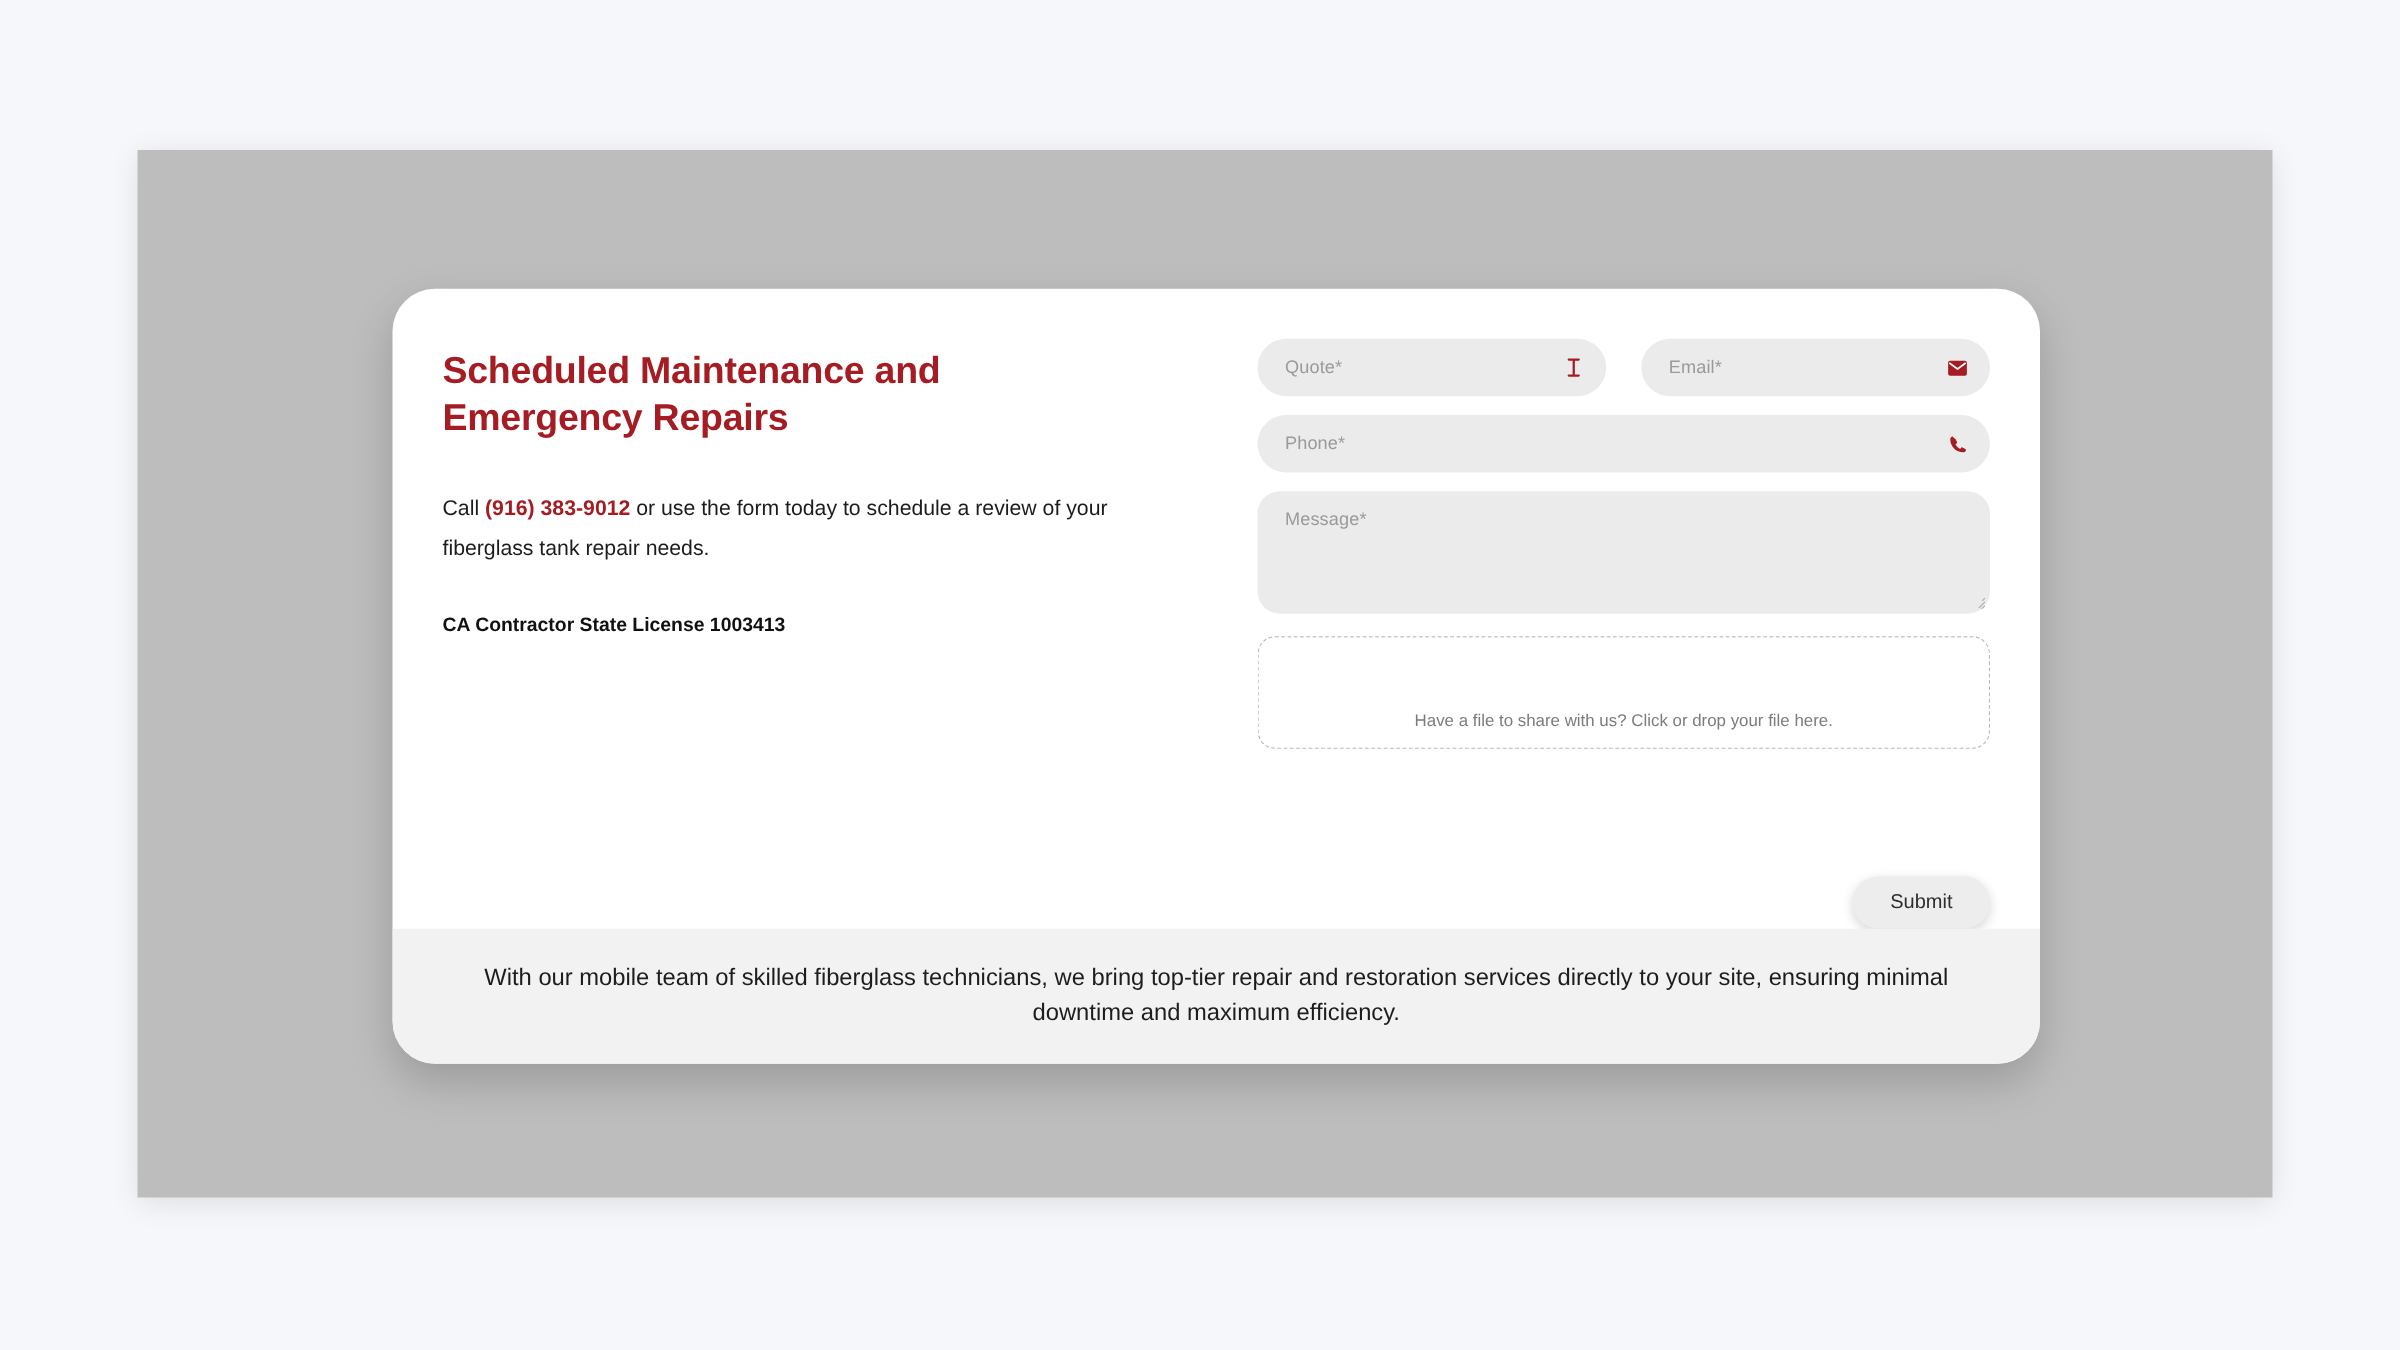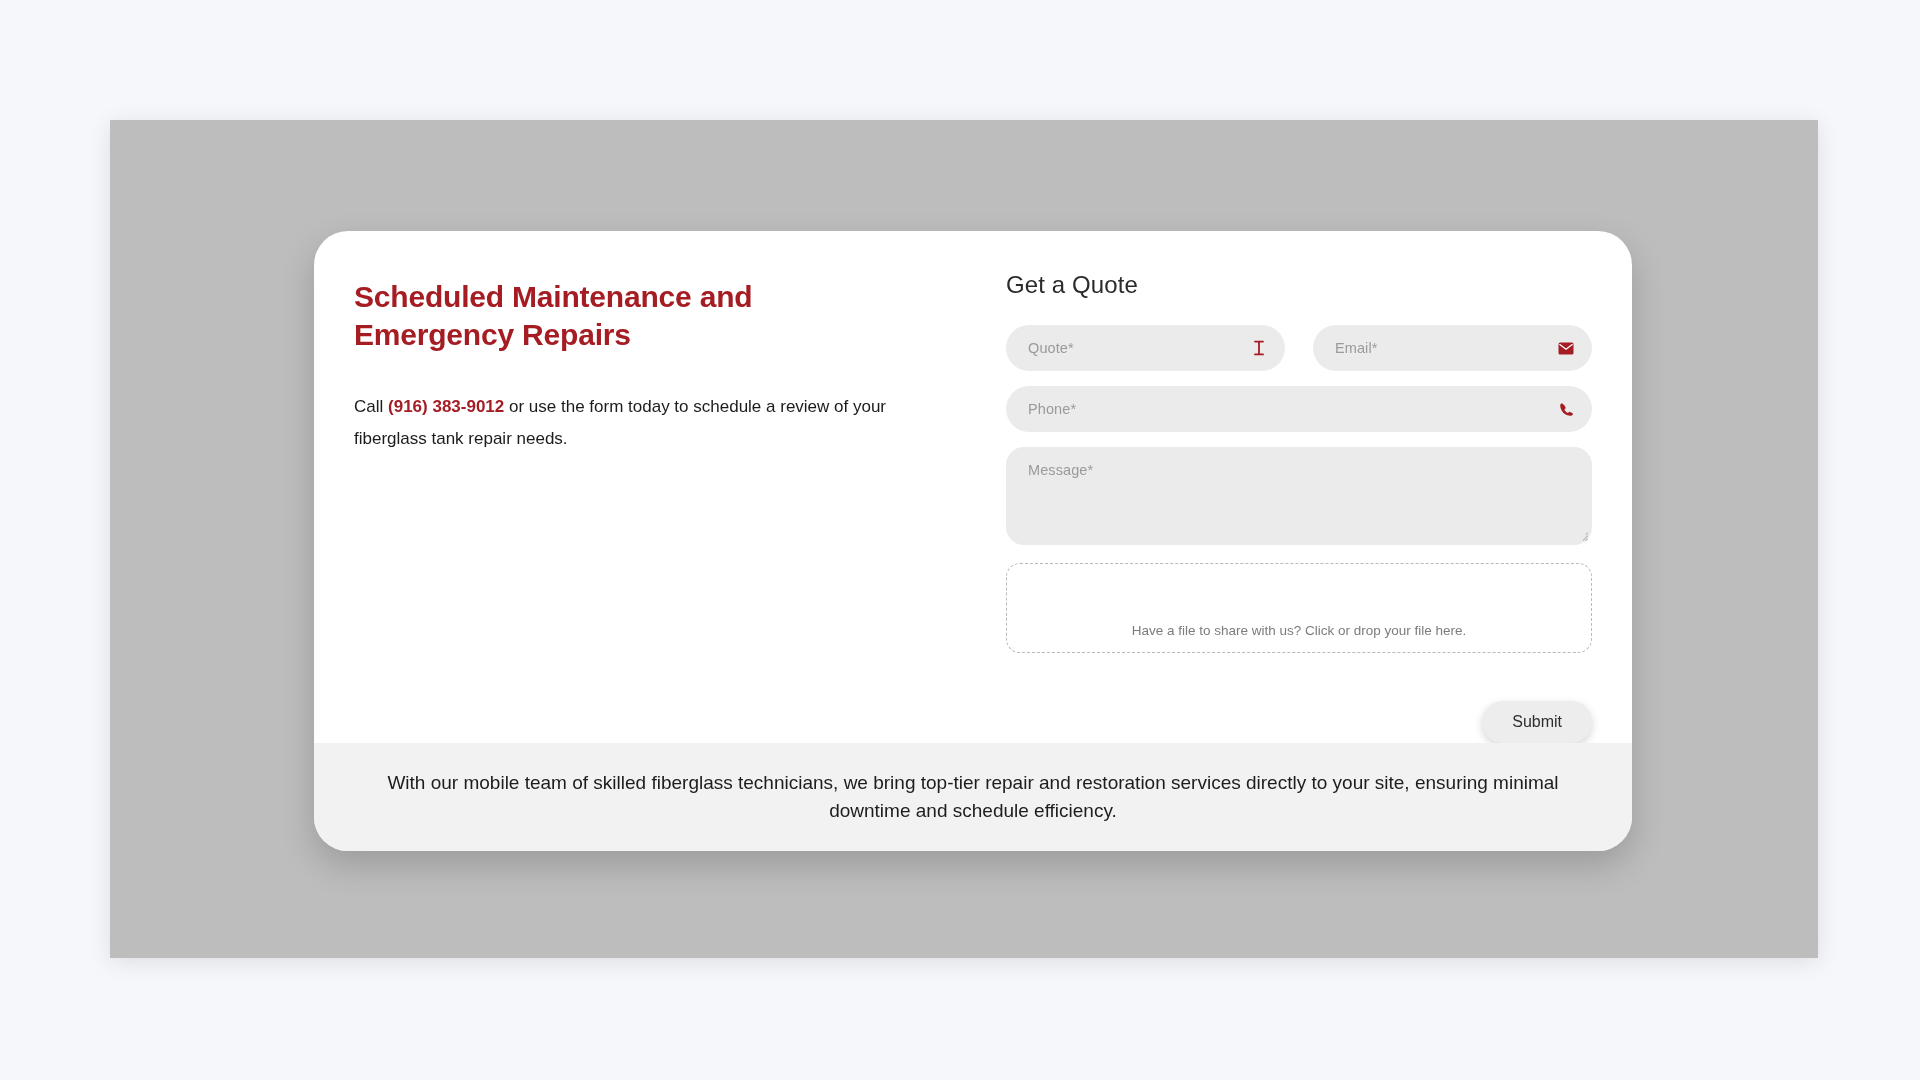--- a/index.html
+++ b/index.html
@@ -240,25 +240,25 @@
 
   <div class="card-body">
 
     <div class="left-col">
 
       <h1 class="headline">Scheduled Maintenance and Emergency Repairs</h1>
 
 
       <p class="cta-para"><span>Call </span><a class="phone-link" href="#">(916) 383-9012</a><span> or use the form today to schedule a review of your fiberglass tank repair needs.</span></p>
 
+      <p class="license">CA Contractor State License 1003413</p>
     </div>
 
     <div class="right-col">
 
-      <h2 class="form-title">Get a Quote</h2>
 
       <div class="field-row">
 
         <div class="field">
           <span class="placeholder">Quote*</span>
           <span class="f-icon">
             <svg width="12" height="16" viewBox="0 0 12 16" fill="none">
               <path d="M2 1.6h8M2 14.4h8M6 1.6v12.8" stroke="#a51c23" stroke-width="1.8" stroke-linecap="round"></path>
             </svg>
           </span>
@@ -301,15 +301,15 @@
         <span class="dz-text">Have a file to share with us? Click or drop your file here.</span>
       </div>
     </div>
   </div>
 
   <div class="submit-row">
     <button class="submit-btn">Submit</button>
   </div>
 
   <div class="footer-band">
-    <p class="footer-text">With our mobile team of skilled fiberglass technicians, we bring top-tier repair and restoration services directly to your site, ensuring minimal downtime and schedule efficiency.</p>
+    <p class="footer-text">With our mobile team of skilled fiberglass technicians, we bring top-tier repair and restoration services directly to your site, ensuring minimal downtime and maximum efficiency.</p>
   </div>
 </div>
 
 </body></html>

